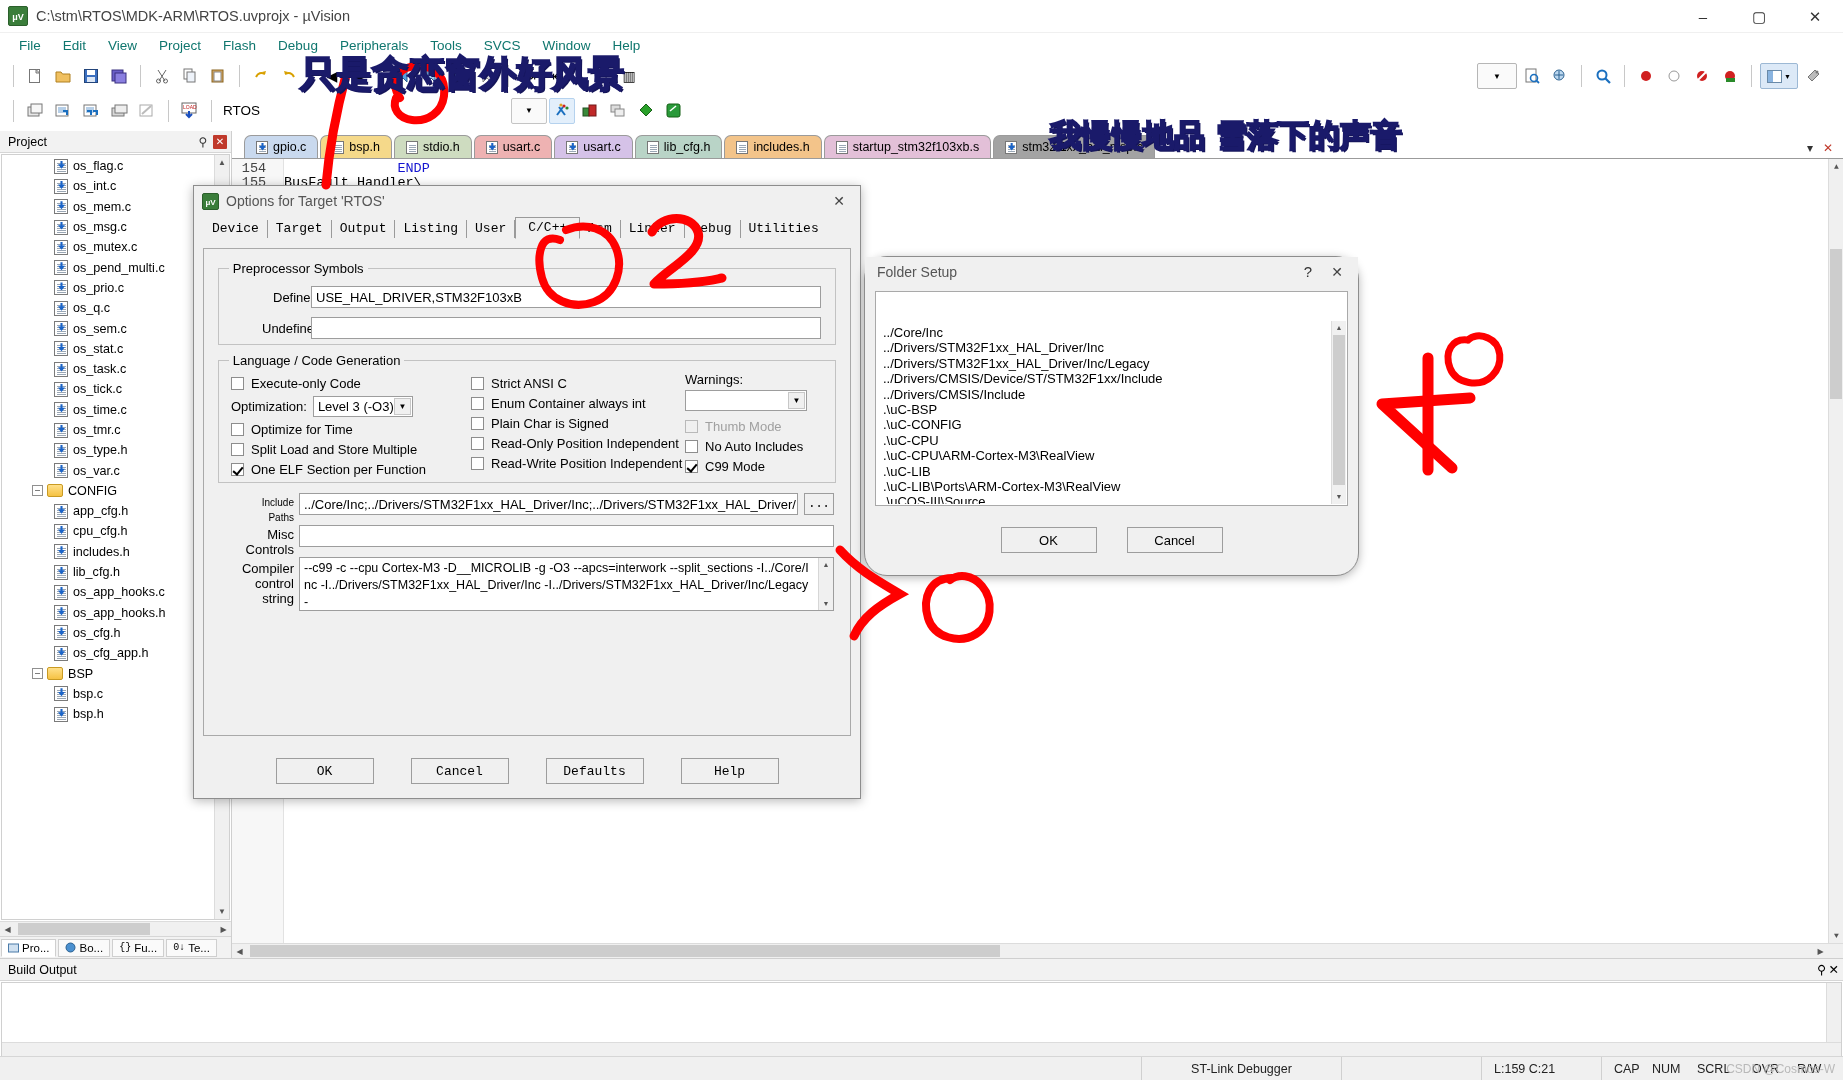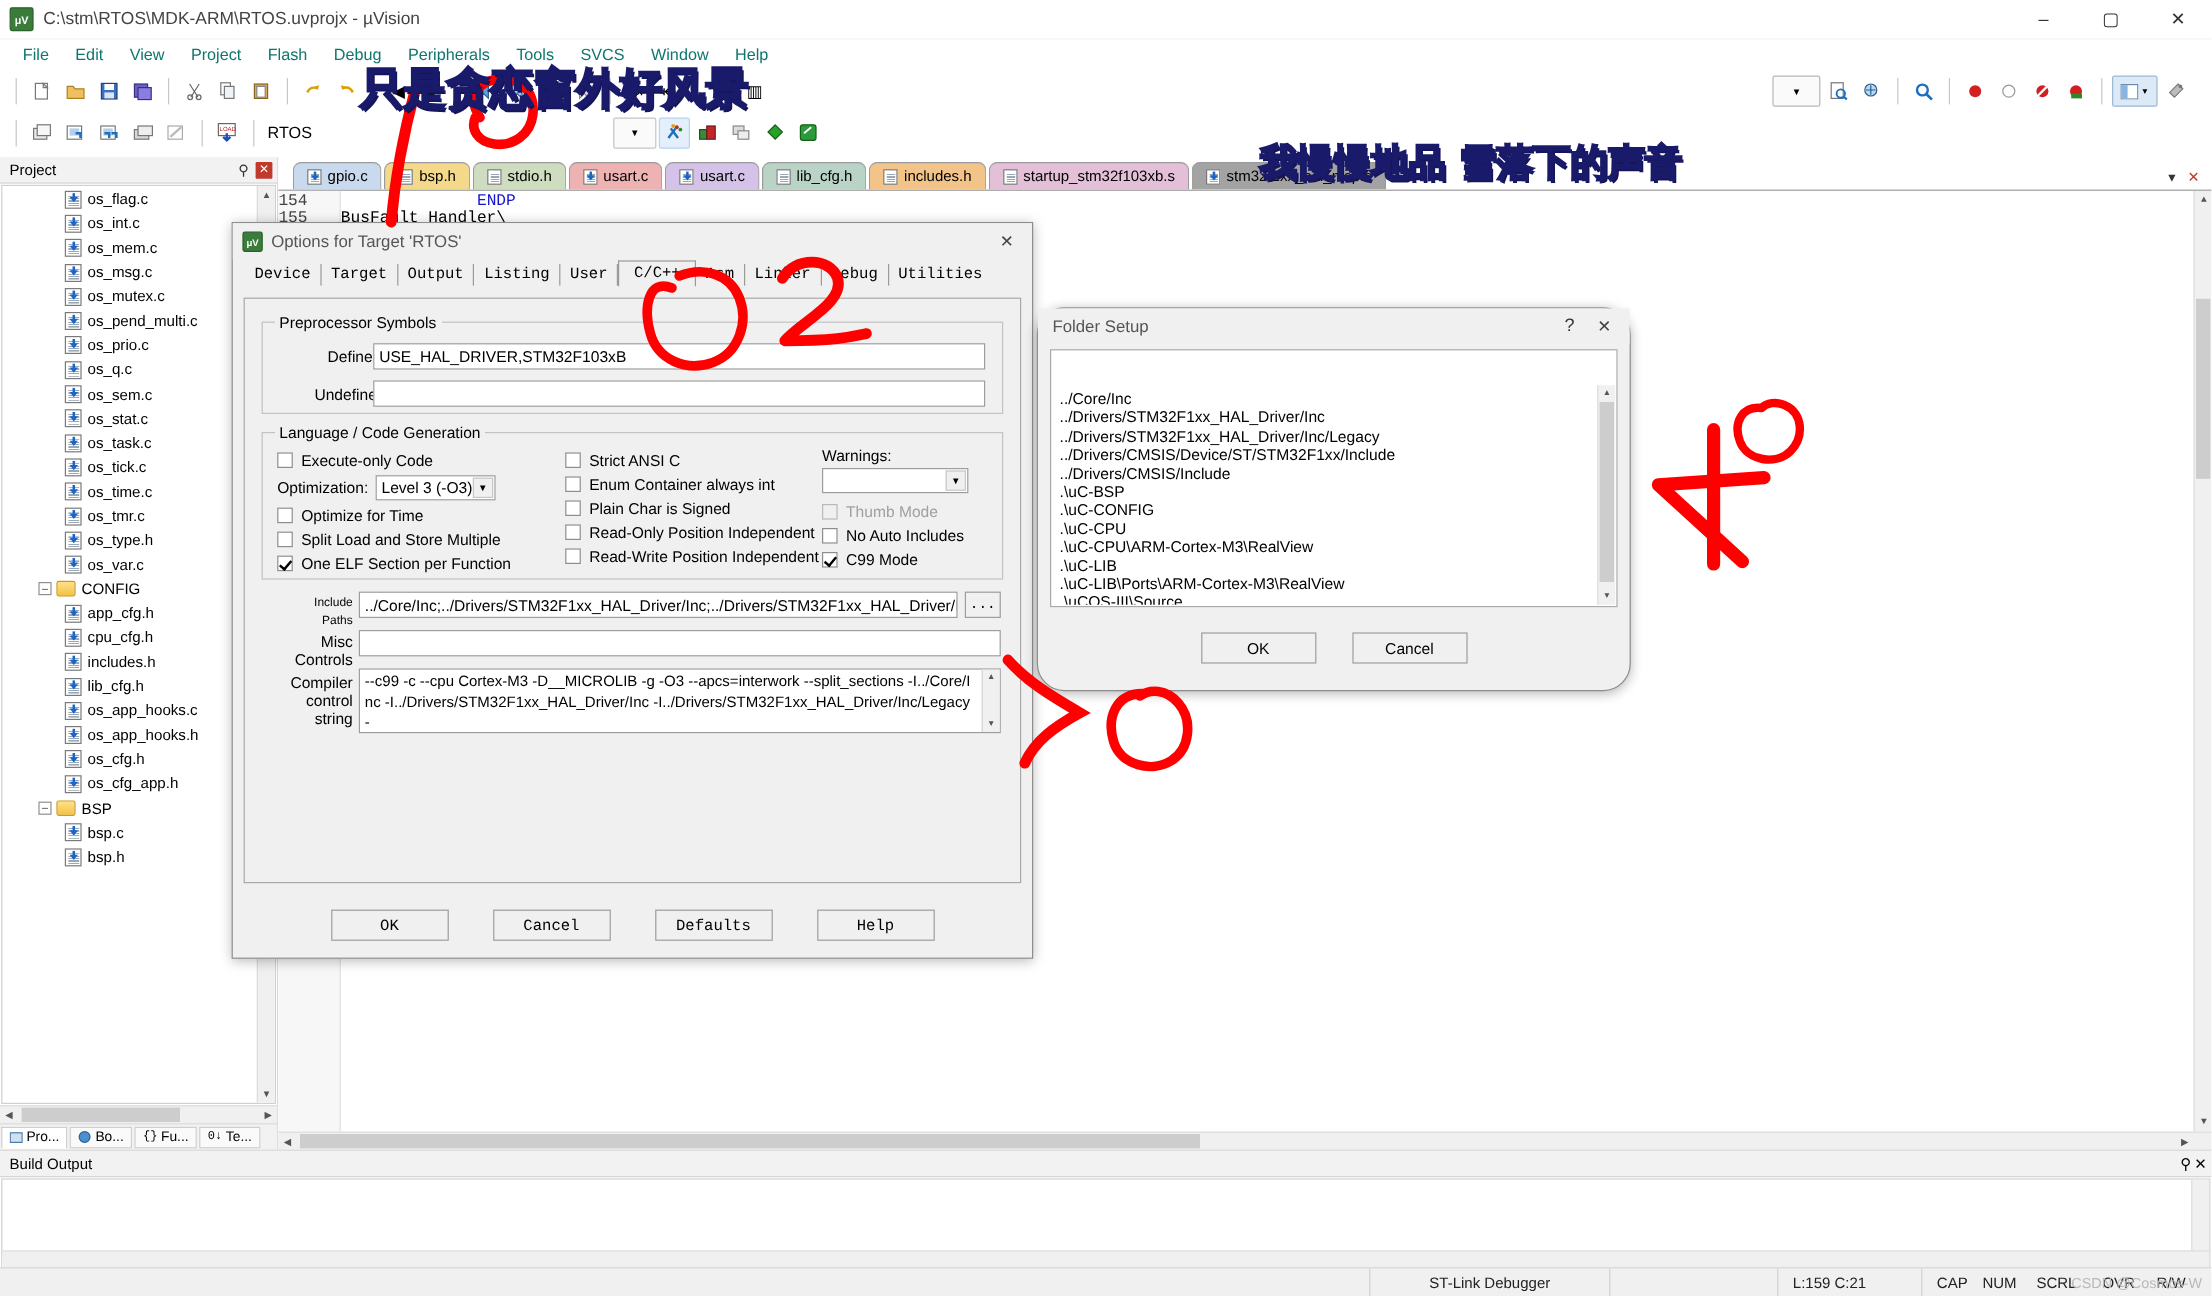--- a/index.html
+++ b/index.html
@@ -103,21 +103,21 @@
       background:#1b64c8;clip-path:polygon(35% 0,65% 0,65% 45%,100% 45%,50% 100%,0 45%,35% 45%);z-index:2; }
   #edtabs .spacer { flex:1; }
   #edtabs .tabnav { display:flex; align-items:center; gap:10px; padding:0 10px 3px 0; font-size:12px; color:#333; }
 
   #code {
     flex:1; position:relative; overflow:hidden; background:#fff;
     border-top:1px solid #9b9b9b; font-family:"Liberation Mono", monospace; font-size:13.5px;
   }
   #gutter { position:absolute; left:0; top:0; bottom:0; width:52px; background:#f7f7f7; border-right:1px solid #e2e2e2; }
   .cline { height:14.2px; white-space:pre; display:flex; }
-  .cline .ln { width:52px; text-align:left; padding-right:8px; color:#444; flex:none; }
+  .cline .ln { width:52px; text-align:center; padding-right:8px; color:#444; flex:none; }
   .kw { color:#1515d0; }
   #code-scroll-v { position:absolute;right:0;top:0;bottom:0;width:15px;background:#f0f0f0;border-left:1px solid #dcdcdc; }
   #code-scroll-v .thumb { position:absolute;left:1px;right:1px;top:90px;height:150px;background:#cdcdcd; }
   #code-scroll-h { height:15px;background:#f0f0f0;border-top:1px solid #dcdcdc;position:relative; }
   #code-scroll-h .thumb { position:absolute;top:1px;bottom:1px;left:18px;width:750px;background:#cdcdcd; }
   #code-scroll-h .arrow,#code-scroll-v .arrow { width:15px;height:15px;text-align:center;font-size:8px;color:#555;line-height:15px;position:absolute; }
 
   
   #build { position:absolute; left:0; right:0; bottom:24px; height:98px; background:#fff; border-top:1px solid #cfcfcf; }
   #build .bh { height:22px;background:#f2f2f2;border-bottom:1px solid #d6d6d6;display:flex;align-items:center;padding:0 4px;font-size:12.5px;justify-content:center; }

